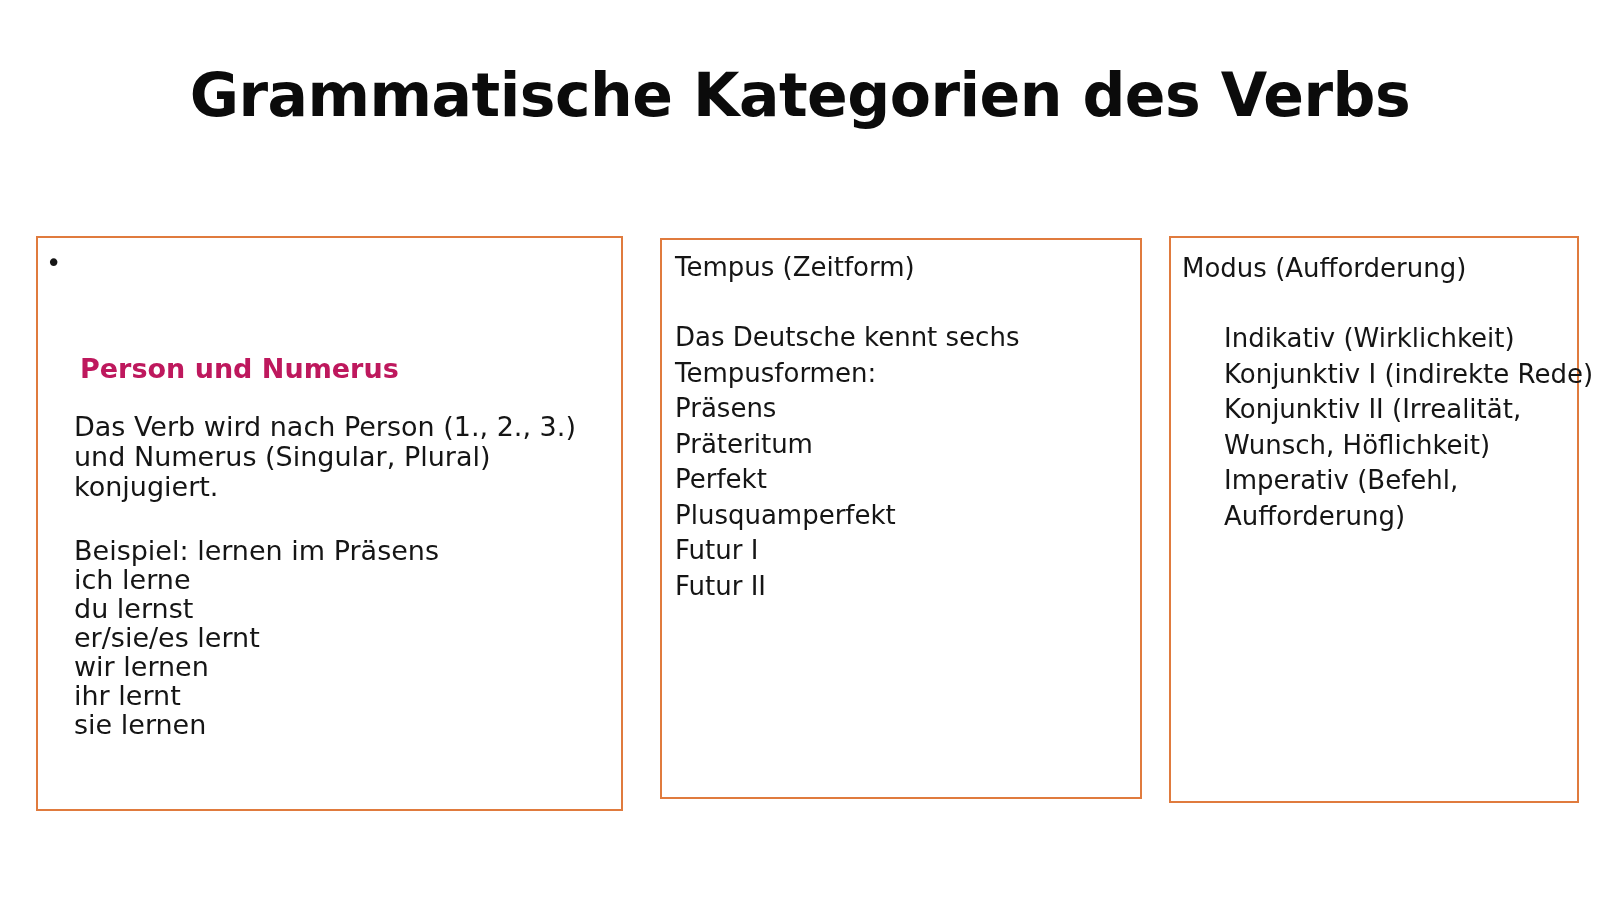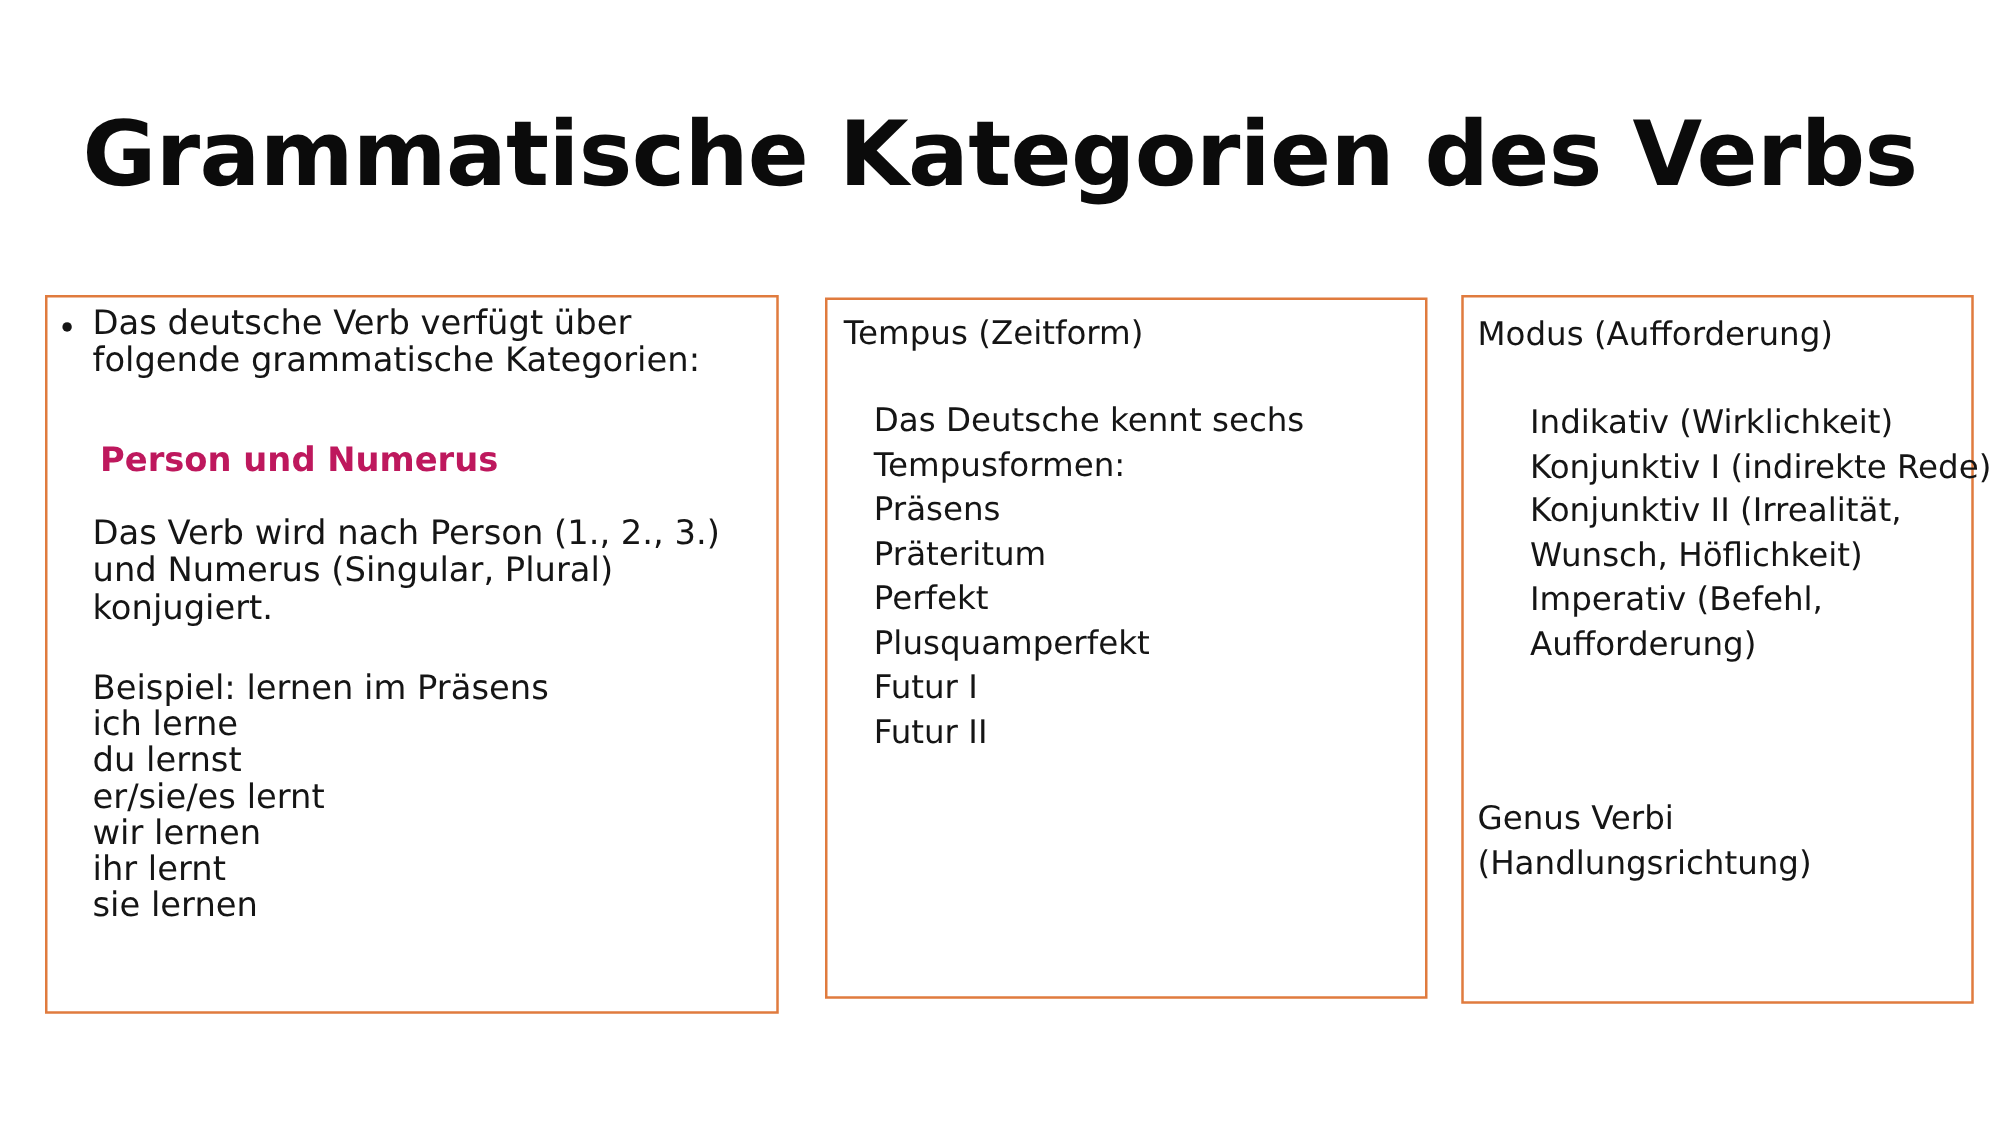--- a/index.html
+++ b/index.html
@@ -17,26 +17,26 @@
     width: 1600px;
     height: 899px;
     background: #ffffff;
     overflow: hidden;
   }
 
   
   .slide-title {
     position: absolute;
     left: 0;
-    top: 86px;
+    top: 64px;
     width: 1600px;
     text-align: center;
     font-family: "DejaVu Sans", sans-serif;
     font-weight: 700;
-    font-size: 72px;
+    font-size: 60px;
     letter-spacing: -0.5px;
     color: #0b0b0b;
     line-height: 1.05;
     white-space: nowrap;
   }
 
   
   .box {
     position: absolute;
     box-sizing: border-box;
@@ -114,21 +114,21 @@
 
   
   .b2-heading {
     left: 675px;
     top: 250px;
     width: 450px;
     font-size: 26px;
     line-height: 35px;
   }
   .b2-body {
-    left: 699px;
+    left: 675px;
     top: 320px;
     width: 450px;
     font-size: 26px;
     line-height: 35.5px;
   }
 
   
   .b3-heading {
     left: 1182px;
     top: 251px;
@@ -163,21 +163,20 @@
 <body>
 
 <div class="slide">
 
   <div class="slide-title">Grammatische Kategorien des Verbs</div>
 
   <div class="box box-person"></div>
 
   <div class="b1-bullet">•</div>
 
-  <div class="txt b1-intro">Das deutsche Verb verfügt über folgende grammatische Kategorien:</div>
 
   <div class="txt b1-heading">Person und Numerus</div>
 
   <div class="txt b1-body">Das Verb wird nach Person (1., 2., 3.) und Numerus (Singular, Plural) konjugiert.</div>
 
   <div class="txt b1-example">Beispiel: lernen im Präsens
 ich lerne
 du lernst
 er/sie/es lernt
 wir lernen
@@ -199,16 +198,15 @@
 
   <div class="box box-modus"></div>
 
   <div class="txt b3-heading">Modus (Aufforderung)</div>
 
   <div class="txt b3-modi">Indikativ (Wirklichkeit)
 Konjunktiv I (indirekte Rede)
 Konjunktiv II (Irrealität, Wunsch, Höflichkeit)
 Imperativ (Befehl, Aufforderung)</div>
 
-  <div class="txt b3-genus">Genus Verbi (Handlungsrichtung)</div>
 
 
 </div>
 
 </body></html>

